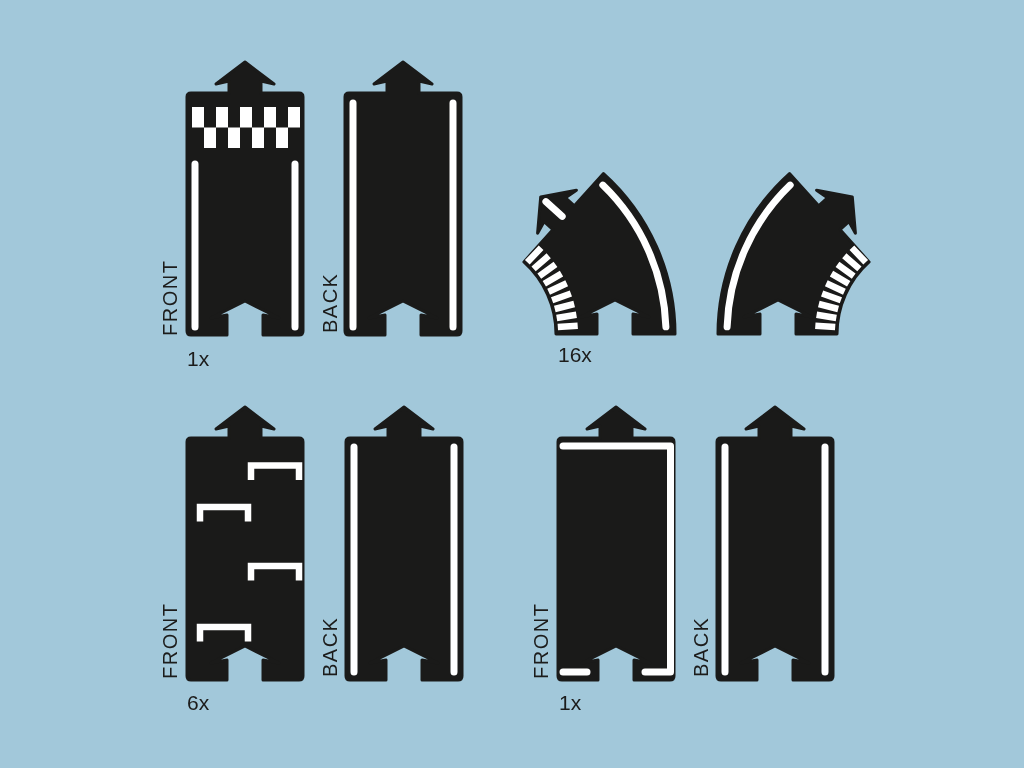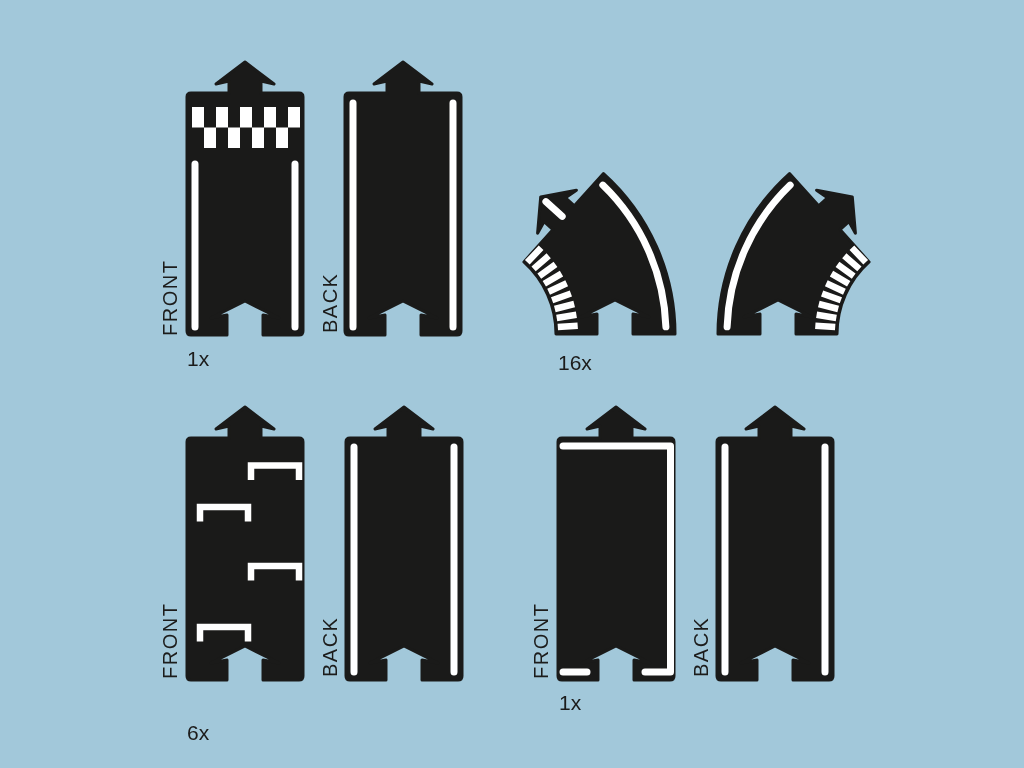--- a/index.html
+++ b/index.html
@@ -56,35 +56,35 @@
   </svg>
 
   <svg class="piece" style="left:712px;top:162px" width="160" height="175" viewBox="0 0 160 175">
     <g transform="translate(160 0) scale(-1 1)">
       <path class="shape" d="M154,172 A216,216 0 0 0 82.5,11.5 L53.4,43.8 L44.5,35.8 L55.4,28.2 L19.7,35 L16.6,71.2 L23.1,59.6 L32,67.6 L2.9,99.9 A97,97 0 0 1 35,172 H76 V152 L60,155 L94,138 L128,155 L112,152 V172 H154 Z"></path>
       <path class="wline" d="M144.9,164.8 A207,207 0 0 0 81.8,23.1"></path>
       <path class="rungs" d="M36.8,165.1 L56.7,163.7 M35.7,156 L55.4,152.8 M33.8,147 L53.2,142 M31.1,138.3 L49.9,131.5 M27.6,129.8 L45.7,121.3 M23.3,121.8 L40.5,111.6 M18.3,114.1 L34.5,102.4 M12.6,106.9 L27.7,93.8 M6.3,100.3 L20.1,85.8"></path>
     </g>
   </svg>
 
-  <div class="count" style="left:558px;top:352px">16x</div>
+  <div class="count" style="left:558px;top:344px">16x</div>
 
   <svg class="piece" style="left:186px;top:407px" width="118" height="273" viewBox="0 0 118 273">
     <path class="shape" d="M5,31 H43 V19 L30,22 L59,0 L88,22 L75,19 V31 H113 Q117,31 117,35 V269 Q117,273 113,273 H77 V253 L93,256 L59,239 L25,256 L41,253 V273 H5 Q1,273 1,269 V35 Q1,31 5,31 Z"></path>
     <path class="bracket" d="M65,73 V58.5 H113 V73 M14,114.5 V100 H62 V114.5 M65,173.5 V159 H113 V173.5 M14,234.5 V220 H62 V234.5"></path>
   </svg>
 
   <svg class="piece" style="left:345px;top:407px" width="118" height="273" viewBox="0 0 118 273">
     <path class="shape" d="M5,31 H43 V19 L30,22 L59,0 L88,22 L75,19 V31 H113 Q117,31 117,35 V269 Q117,273 113,273 H77 V253 L93,256 L59,239 L25,256 L41,253 V273 H5 Q1,273 1,269 V35 Q1,31 5,31 Z"></path>
     <path class="wline" d="M9,40 V265 M109,40 V265"></path>
   </svg>
 
   <div class="vlabel" style="left:158px;top:679px">FRONT</div>
   <div class="vlabel" style="left:318px;top:677px">BACK</div>
-  <div class="count" style="left:187px;top:722px">6x</div>
+  <div class="count" style="left:187px;top:692px">6x</div>
 
   <svg class="piece" style="left:557px;top:407px" width="118" height="273" viewBox="0 0 118 273">
     <path class="shape" d="M5,31 H43 V19 L30,22 L59,0 L88,22 L75,19 V31 H113 Q117,31 117,35 V269 Q117,273 113,273 H77 V253 L93,256 L59,239 L25,256 L41,253 V273 H5 Q1,273 1,269 V35 Q1,31 5,31 Z"></path>
     <path class="wline" d="M6,265 H30 M6,39 H113.5 V265 H88"></path>
   </svg>
 
   <svg class="piece" style="left:716px;top:407px" width="118" height="273" viewBox="0 0 118 273">
     <path class="shape" d="M5,31 H43 V19 L30,22 L59,0 L88,22 L75,19 V31 H113 Q117,31 117,35 V269 Q117,273 113,273 H77 V253 L93,256 L59,239 L25,256 L41,253 V273 H5 Q1,273 1,269 V35 Q1,31 5,31 Z"></path>
     <path class="wline" d="M9,40 V265 M109,40 V265"></path>
   </svg>

